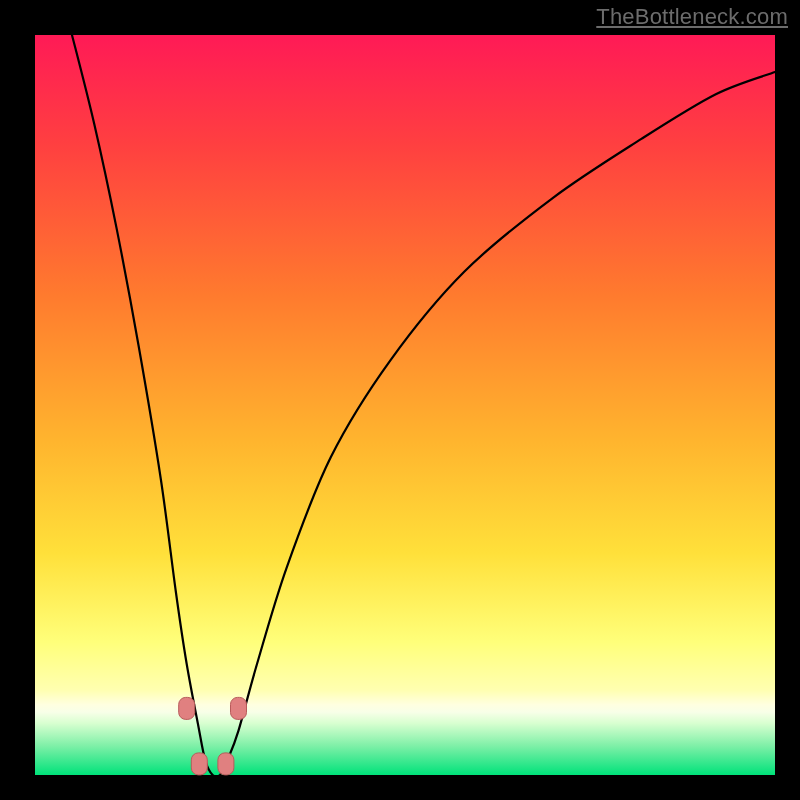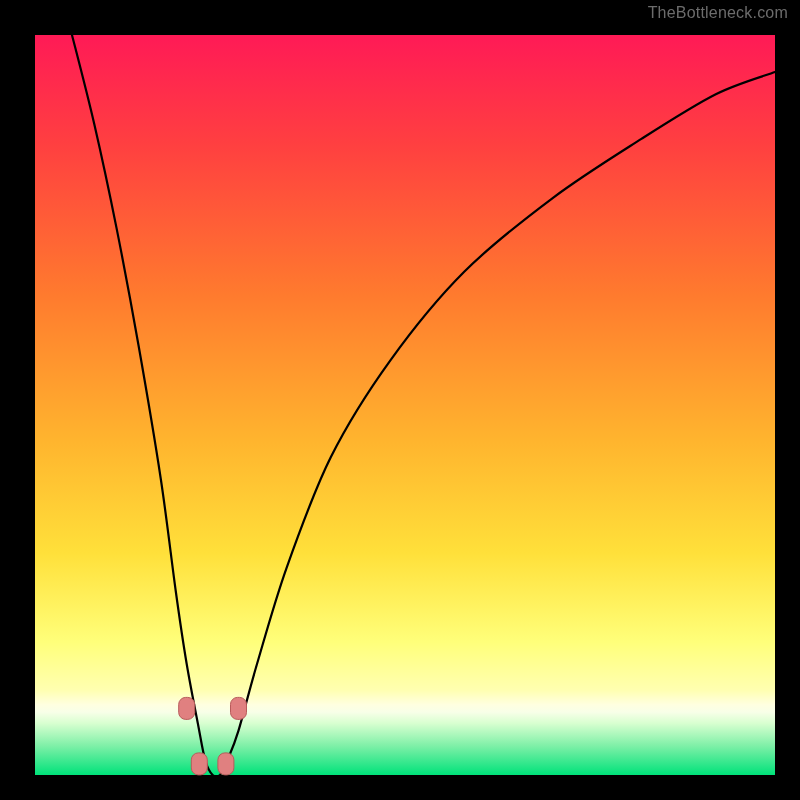--- a/index.html
+++ b/index.html
@@ -15,23 +15,24 @@
     left: 0;
     width: 800px;
     height: 800px;
   }
   .watermark {
     position: absolute;
     top: 4px;
     right: 12px;
     color: #6c6c6c;
     font-family: Arial, Helvetica, sans-serif;
-    font-size: 16px;
+    font-size: 22px;
     font-weight: 500;
     letter-spacing: 0.2px;
+    text-decoration: underline;
   }
 </style>
 </head>
 <body>
 
 <svg class="canvas" viewBox="0 0 800 800" preserveAspectRatio="none">
   <defs>
     <linearGradient id="bg-grad" x1="0" y1="0" x2="0" y2="1">
       <stop offset="0" stop-color="#ff1a56"></stop>
       <stop offset="0.15" stop-color="#ff4040"></stop>

